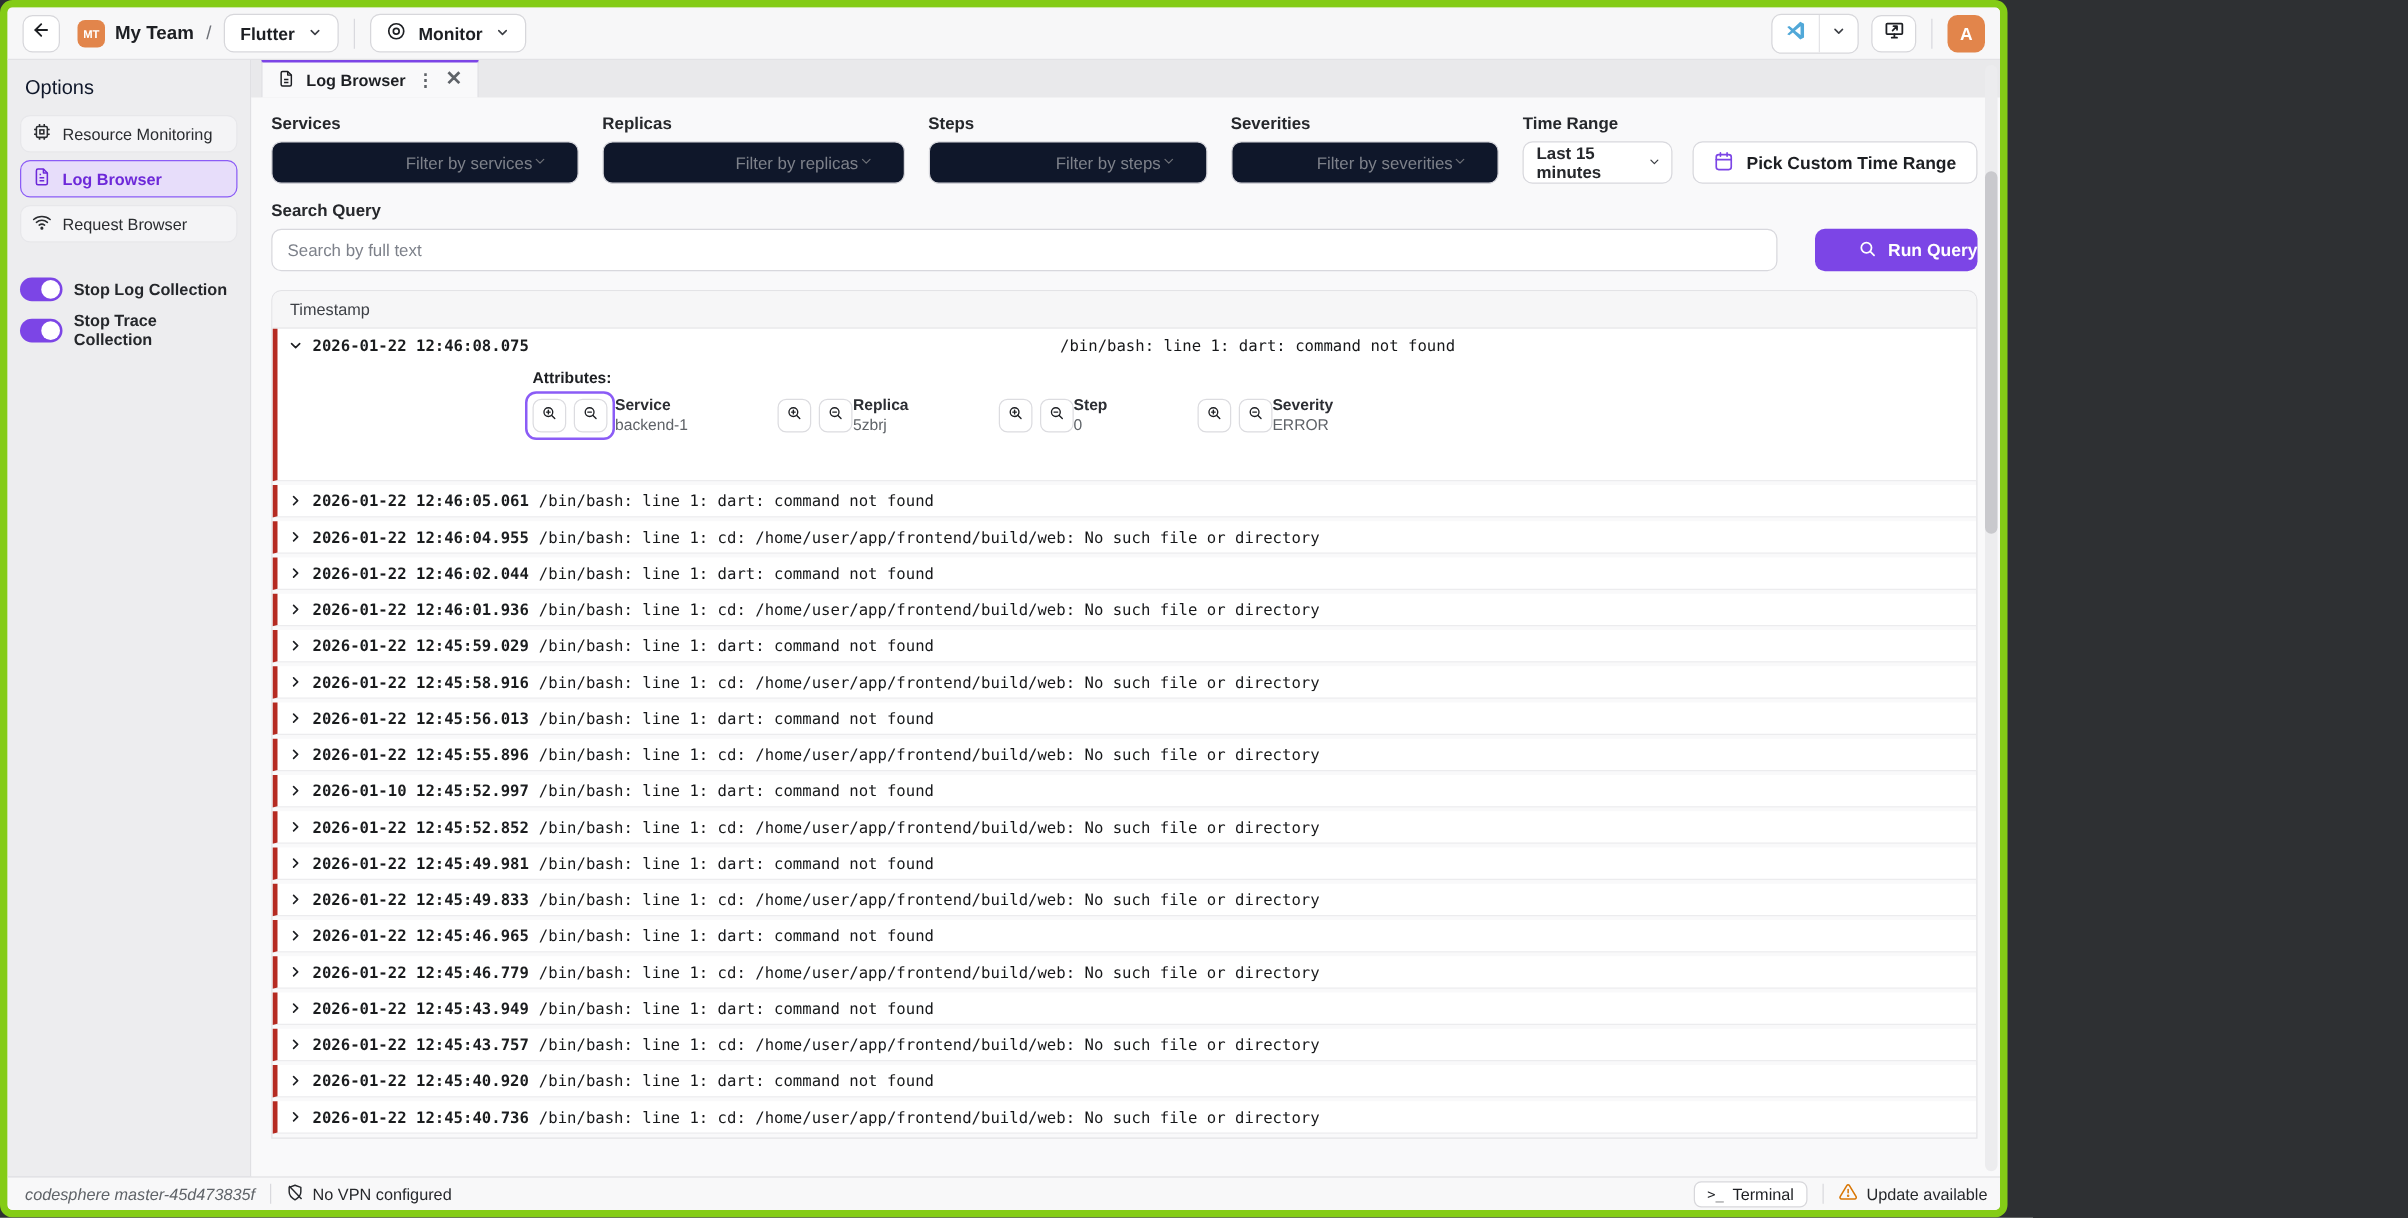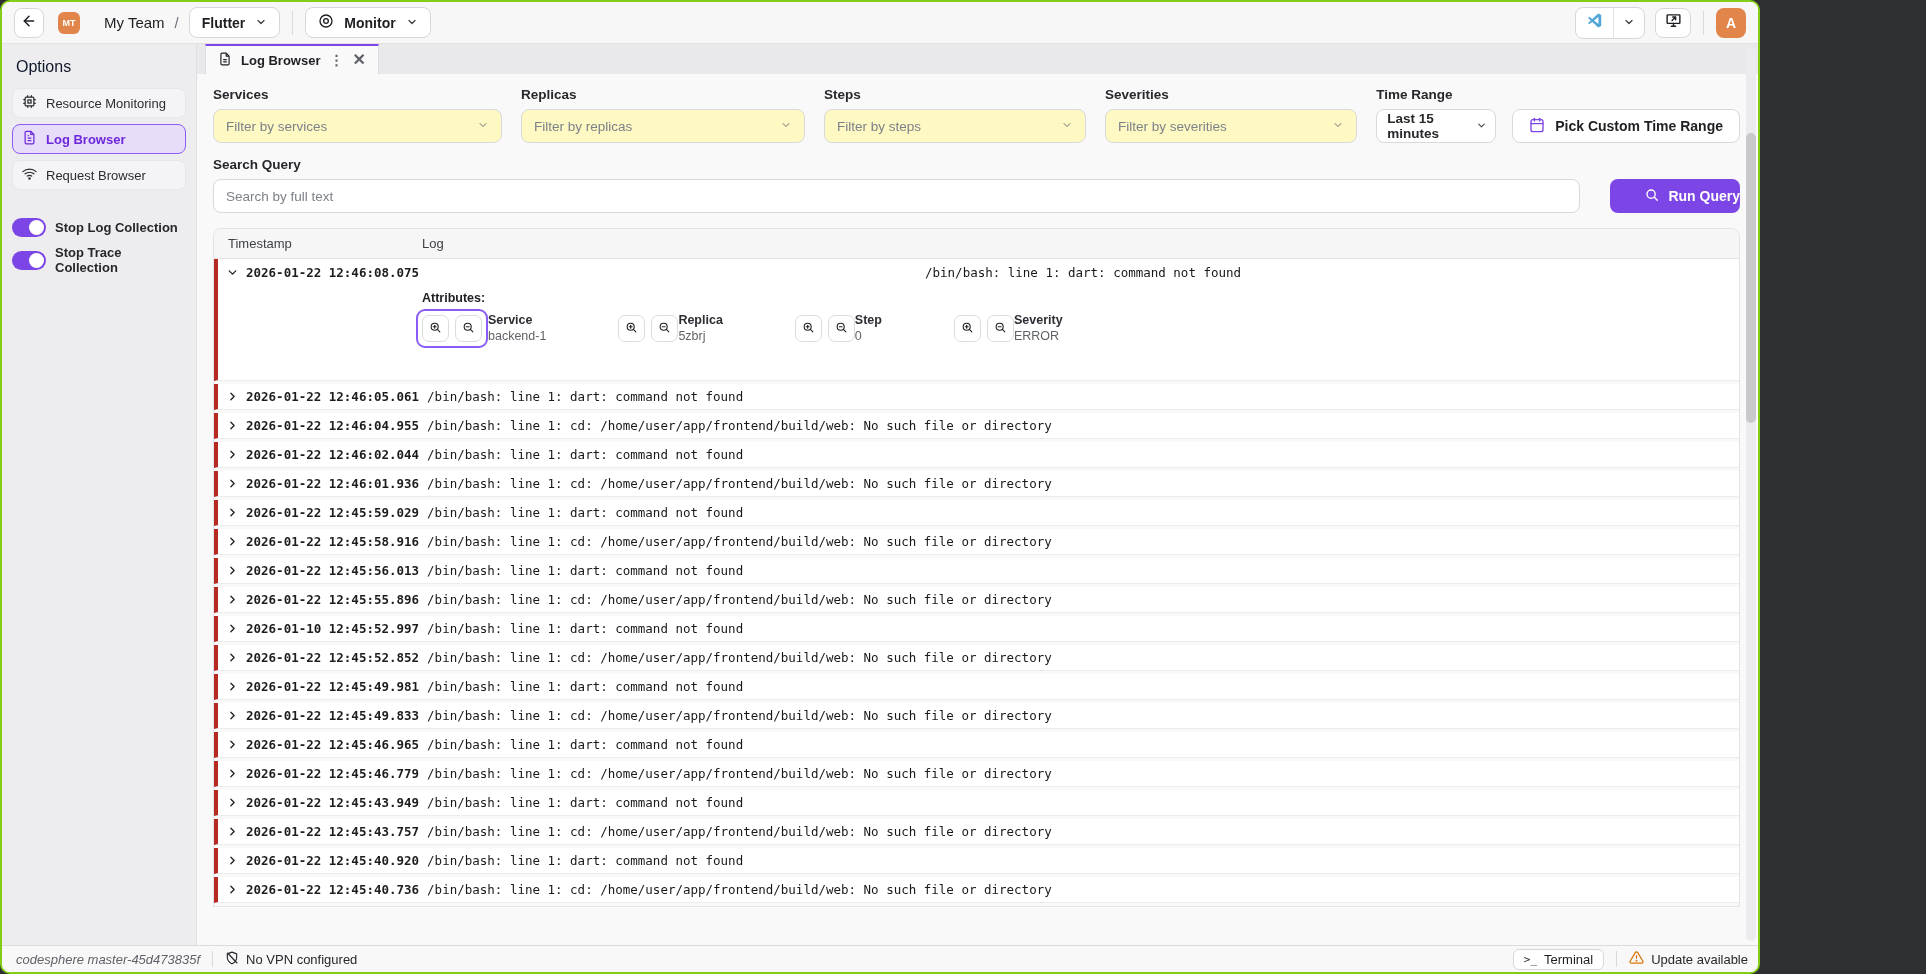--- a/index.html
+++ b/index.html
@@ -1,25 +1,25 @@
 <!DOCTYPE html>
 <html><head>
 <meta charset="utf-8">
 <style>
   * { box-sizing: border-box; margin: 0; padding: 0; }
   html,body { background:#2e3033; }
   body { font-family:"Liberation Sans", sans-serif; width:1926px; height:974px; overflow:hidden; }
-  .window { width:1760px; height:974px; border-radius:10px; overflow:hidden; background:#f9f9fa; display:flex; flex-direction:column; border:2px solid #84cc16; }
+  .window { width:1606px; height:974px; border-radius:10px; overflow:hidden; background:#f9f9fa; display:flex; flex-direction:column; border:6px solid #84cc16; }
 
   
   .topbar { height:42px; background:#f7f7f8; border-bottom:1px solid #e2e2e5; display:flex; align-items:center; padding:0 12px; flex:0 0 auto; }
   .iconbtn { background:#fff; border:1px solid #d7d7db; border-radius:8px; display:flex; align-items:center; justify-content:center; cursor:pointer; }
   .back-btn { width:30px; height:30px; }
   .badge { width:22px; height:22px; border-radius:6px; background:#e2854b; color:#fff; font-size:9px; font-weight:700; display:flex; align-items:center; justify-content:center; margin-left:14px; }
-  .team-name { font-size:15px; font-weight:400; color:#1d1f23; margin-left:24px; }
+  .team-name { font-size:15px; font-weight:700; color:#1d1f23; margin-left:8px; }
   .path-sep { color:#6d7077; font-size:15px; margin:0 10px 0 10px; }
   .dropdown-btn { height:31px; background:#fff; border:1px solid #d7d7db; border-radius:8px; display:flex; align-items:center; gap:10px; padding:0 12px; font-size:14px; font-weight:600; color:#1d1f23; cursor:pointer; }
   .vsep { width:1px; height:24px; background:#d9d9de; margin:0 12px; }
   .topbar-right { margin-left:auto; display:flex; align-items:center; }
   .split-btn { display:flex; background:#fff; border:1px solid #d7d7db; border-radius:8px; overflow:hidden; }
   .split-left { width:38px; height:30px; display:flex; align-items:center; justify-content:center; border-right:1px solid #e4e4e7; cursor:pointer; }
   .split-right { width:30px; height:30px; display:flex; align-items:center; justify-content:center; cursor:pointer; }
   .preview-btn { width:36px; height:30px; margin-left:10px; }
   .avatar { width:30px; height:30px; border-radius:8px; background:#e2854b; color:#fff; font-size:14px; font-weight:700; display:flex; align-items:center; justify-content:center; cursor:pointer; }
 
@@ -41,21 +41,21 @@
   .tabbar { height:30px; display:flex; align-items:flex-end; background:#e9e9eb; flex:0 0 auto; }
   .tab { height:30px; margin-left:8px; background:#f9f9fa; border-top:2px solid #7c45e6; border-left:1px solid #dddde1; border-right:1px solid #dddde1; display:flex; align-items:center; gap:9px; padding:0 12px; font-size:13px; font-weight:600; color:#1d1f23; cursor:pointer; }
   .tab .kebab { color:#5f6368; font-size:14px; cursor:pointer; letter-spacing:0; }
   .tab .close-x { color:#5f6368; font-size:16px; cursor:pointer; line-height:1; }
   .panel { flex:1; background:#f9f9fa; padding:13px 18px 0 16px; min-height:0; overflow:hidden; }
 
   
   .filter-row { display:flex; gap:19px; align-items:flex-end; }
   .filter-group { display:flex; flex-direction:column; }
   .f-label { font-size:13.5px; font-weight:600; color:#26282c; margin-bottom:7px; }
-  .select-box { height:34px; border:1px solid #d8d8dd; border-radius:8px; background:#fef9c3; display:flex; align-items:center; justify-content:space-between; padding:0 12px; font-size:13.5px; color:#7d818a; cursor:pointer; }
+  .select-box { height:34px; border:1px solid #d8d8dd; border-radius:8px; background:#0f172a; display:flex; align-items:center; justify-content:flex-end; padding:0 24px; font-size:13.5px; color:#7d818a; cursor:pointer; }
   .fg-services { flex:1.18; } .fg-replicas { flex:1.16; } .fg-steps { flex:1.07; } .fg-severities { flex:1.03; }
   .fg-time { flex:0 0 auto; }
   .time-inner { display:flex; gap:16px; }
   .time-select { width:120px; height:34px; border:1px solid #d8d8dd; border-radius:8px; background:#fff; display:flex; align-items:center; justify-content:space-between; padding:0 8px 0 10px; font-size:13.5px; font-weight:600; color:#26282c; cursor:pointer; }
   .custom-range-btn { height:34px; border:1px solid #d8d8dd; border-radius:8px; background:#fff; display:flex; align-items:center; gap:10px; padding:0 16px; font-size:14px; font-weight:600; color:#1d1f23; cursor:pointer; }
 
   
   .search-label { font-size:13.5px; font-weight:600; color:#26282c; margin:14px 0 7px 0; }
   .search-row { display:flex; align-items:center; }
   .search-input { flex:1; height:34px; border:1px solid #d8d8dd; border-radius:8px; background:#fff; padding:0 12px; font-size:13.5px; color:#26282c; font-family:"Liberation Sans", sans-serif; outline:none; }
@@ -316,21 +316,20 @@
                   <line x1="16" y1="16" x2="21" y2="21"></line>
                 </svg>
             </span>
             <span>Run Query</span>
           </button>
         </div>
 
         <div class="log-table">
           <div class="table-head">
             <div class="th-ts">Timestamp</div>
-            <div class="th-log">Log</div>
           </div>
 
           <div class="log-row expanded">
             <div class="row-line">
               <div class="ts-cell">
                 <span class="chev">
                   <svg width="13" height="13" viewBox="0 0 24 24" fill="none" stroke="#1d1f23" stroke-width="2.4" stroke-linecap="round" stroke-linejoin="round">
                       <polyline points="6 9 12 15 18 9"></polyline>
                     </svg>
                 </span>

